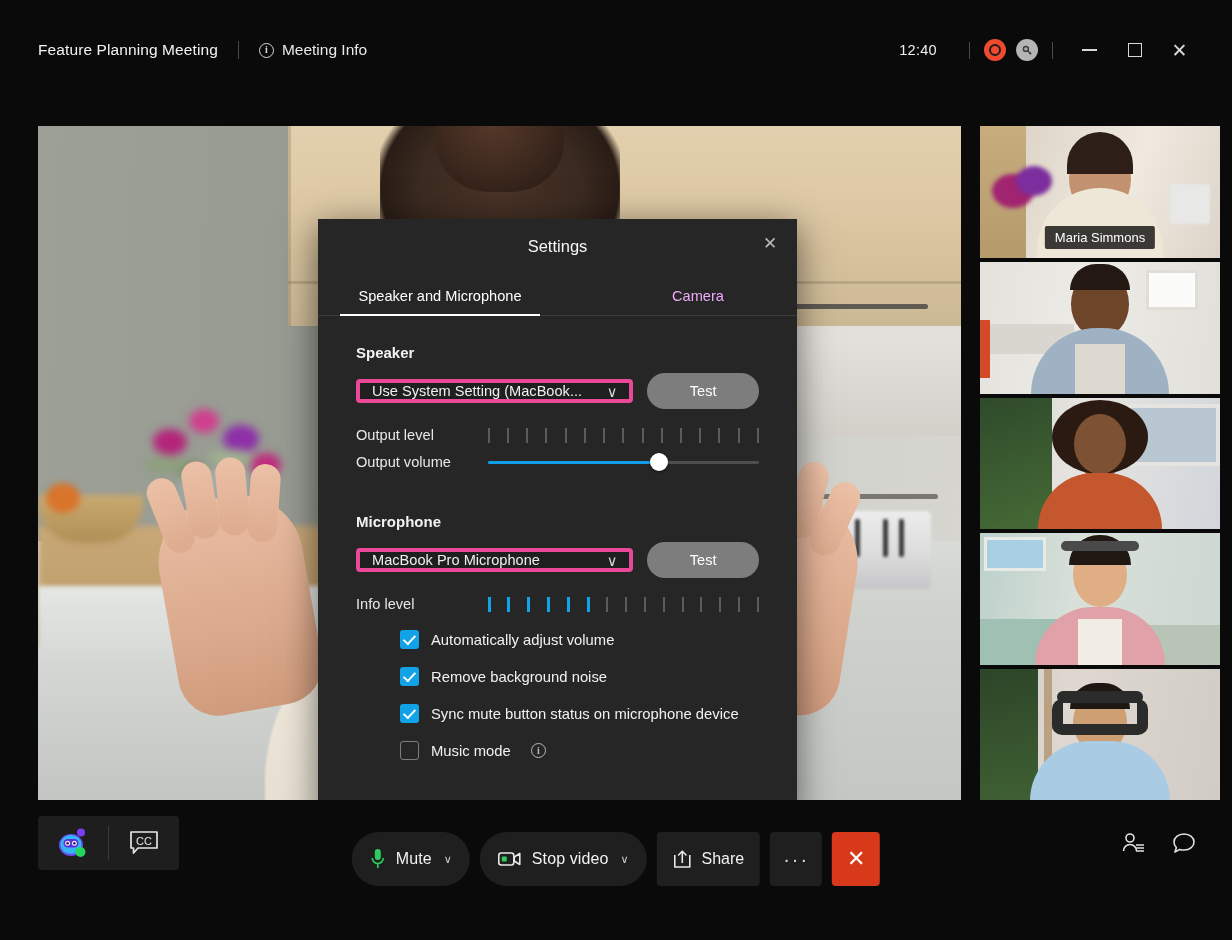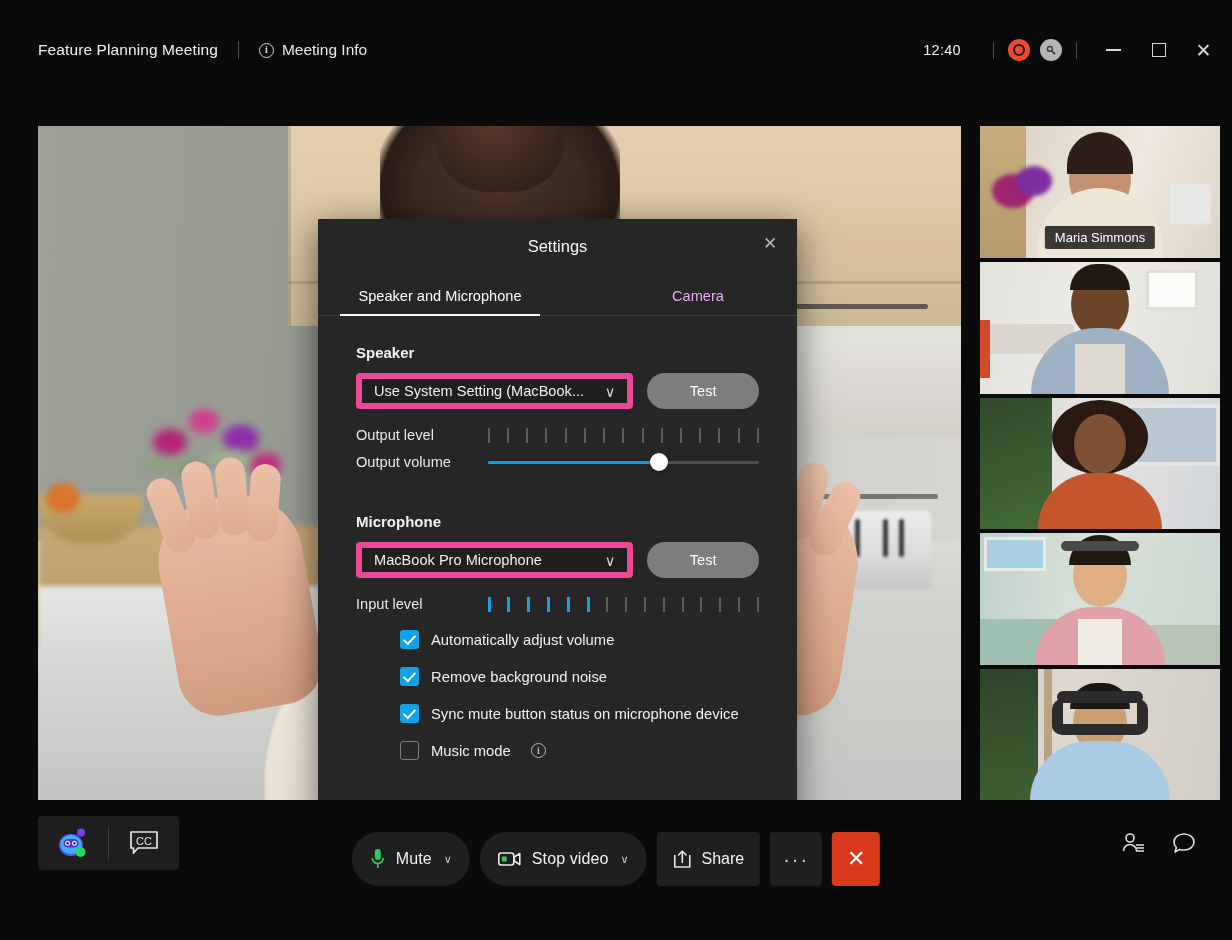--- a/index.html
+++ b/index.html
@@ -22,21 +22,21 @@
   .meeting-title { color: #f2f2f2; font-size: 15.5px; letter-spacing: .1px; }
   .tb-divider { width: 1px; height: 18px; background: #4a4a4a; margin: 0 20px; }
   .meeting-info { display: flex; align-items: center; gap: 8px; color: #e8e8e8; font-size: 15.5px; cursor: pointer; }
   .info-circle {
     width: 15px; height: 15px; border-radius: 50%;
     border: 1.3px solid #d8d8d8; display: inline-flex;
     align-items: center; justify-content: center;
     font-size: 10px; line-height: 1; color: #d8d8d8;
     font-family: "Liberation Serif", serif; font-weight: bold;
   }
-  .tb-right { margin-left: auto; display: flex; align-items: center; padding-right: 6px; }
+  .tb-right { margin-left: auto; display: flex; align-items: center; padding-right: 30px; }
   .clock { color: #f0f0f0; font-size: 14.5px; margin-right: 18px; letter-spacing: .3px; }
   .tb-sep { width: 1px; height: 17px; background: #4a4a4a; margin: 0 14px; }
   .rec-icon {
     width: 22px; height: 22px; border-radius: 50%;
     background: #f04a2e; display: inline-flex; align-items: center; justify-content: center;
     cursor: pointer;
   }
   .rec-icon::after { content:""; width:8px; height:8px; border-radius:50%; border:2px solid #1c1c1c; }
   .key-icon {
     width: 22px; height: 22px; border-radius: 50%;
@@ -176,22 +176,22 @@
   .tab:last-child { width: 200px; margin-left: 58px; }
   .tab.on { color:#fff; }
   .tab.on::after {
     content:""; position:absolute; left:0; right:0; bottom:-1px; height:2.5px; background:#fff;
   }
   .dlg-body { padding: 28px 38px 0 38px; }
   .sec-h { font-size: 15px; font-weight: bold; color:#f2f2f2; margin-bottom: 12px; }
   .sec-h.mic { margin-top: 42px; }
   .row { display:flex; align-items:center; gap: 14px; }
   .select {
-    width: 278px; height: 36px; background:#1f1f1f;
-    border:6px solid #ec4899; border-radius:4px;
+    width: 278px; height: 24px; background:#1f1f1f;
+    border:4px solid #ec4899; border-radius:4px;
     display:flex; align-items:center; padding: 0 12px;
     font-size: 14.6px; color:#f0f0f0; cursor:pointer;
     justify-content: space-between;
   }
   .select span.val { overflow:hidden; white-space:nowrap; text-overflow: ellipsis; }
   .chev { flex: 0 0 auto; margin-left: 8px; color:#d6d6d6; }
   .testbtn {
     width: 112px; height: 36px; border-radius: 18px;
     background:#7d7d7d; color:#fff; font-size:14.5px;
     display:flex; align-items:center; justify-content:center; cursor:pointer;
@@ -485,21 +485,21 @@
       <div class="select">
         <span class="val">MacBook Pro Microphone</span>
         <span class="chev">∨</span>
       </div>
       <div class="testbtn">
         <span>Test</span>
       </div>
     </div>
 
     <div class="lvl-row">
-      <div class="lvl-label">Input level</div>
+      <div class="lvl-label">Info level</div>
       <div class="ticks" id="in-ticks">
           <div class="tick on"></div>
           <div class="tick on"></div>
           <div class="tick on"></div>
           <div class="tick on"></div>
           <div class="tick on"></div>
           <div class="tick on"></div>
           <div class="tick"></div>
           <div class="tick"></div>
           <div class="tick"></div>

